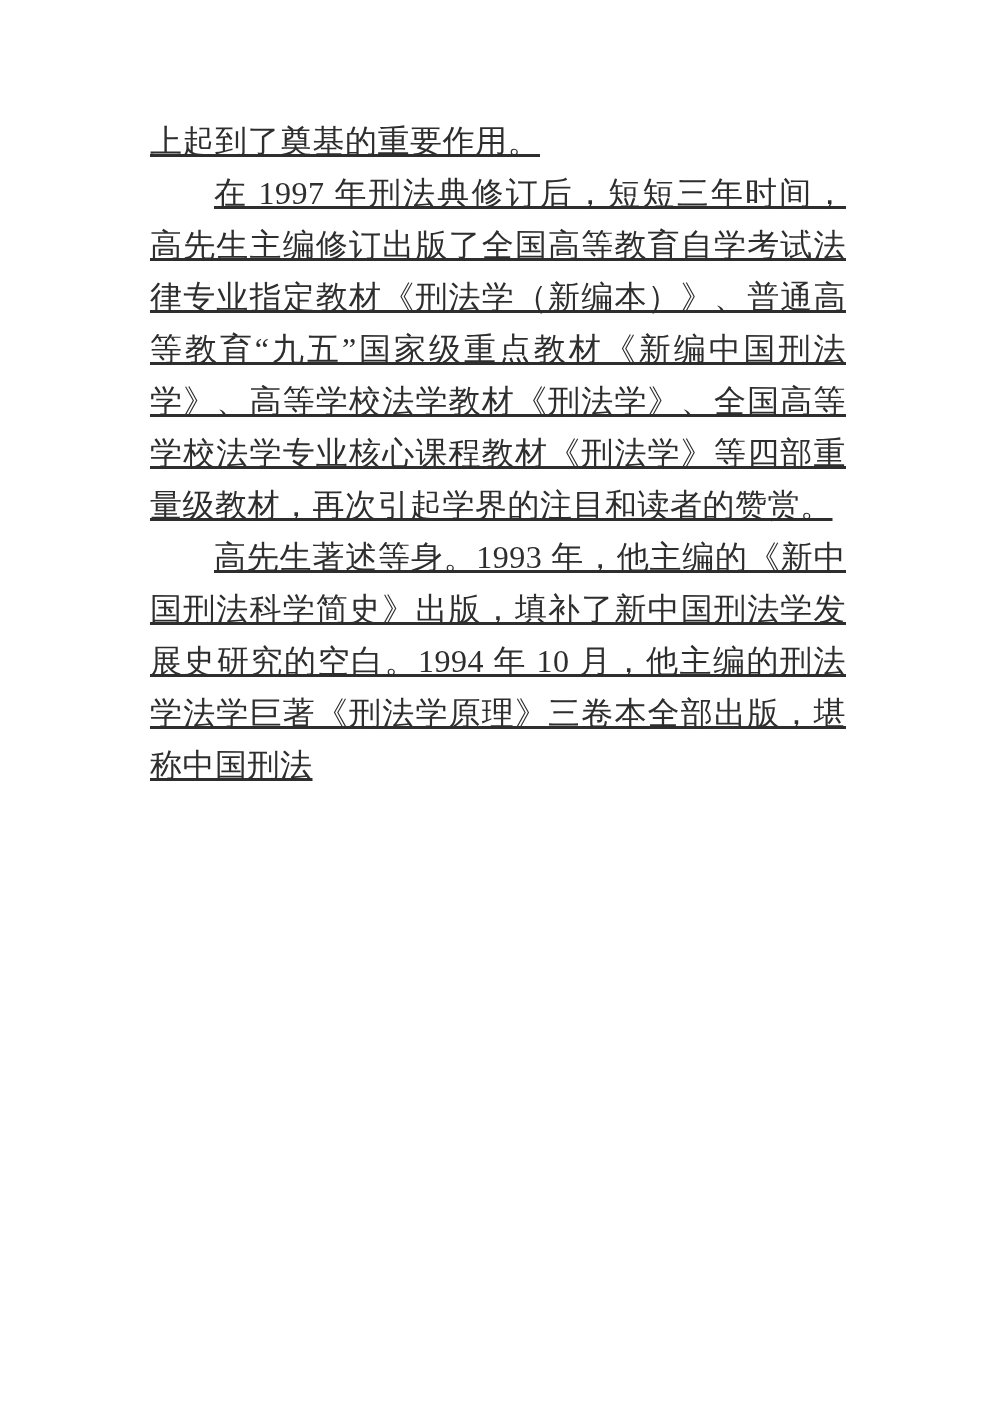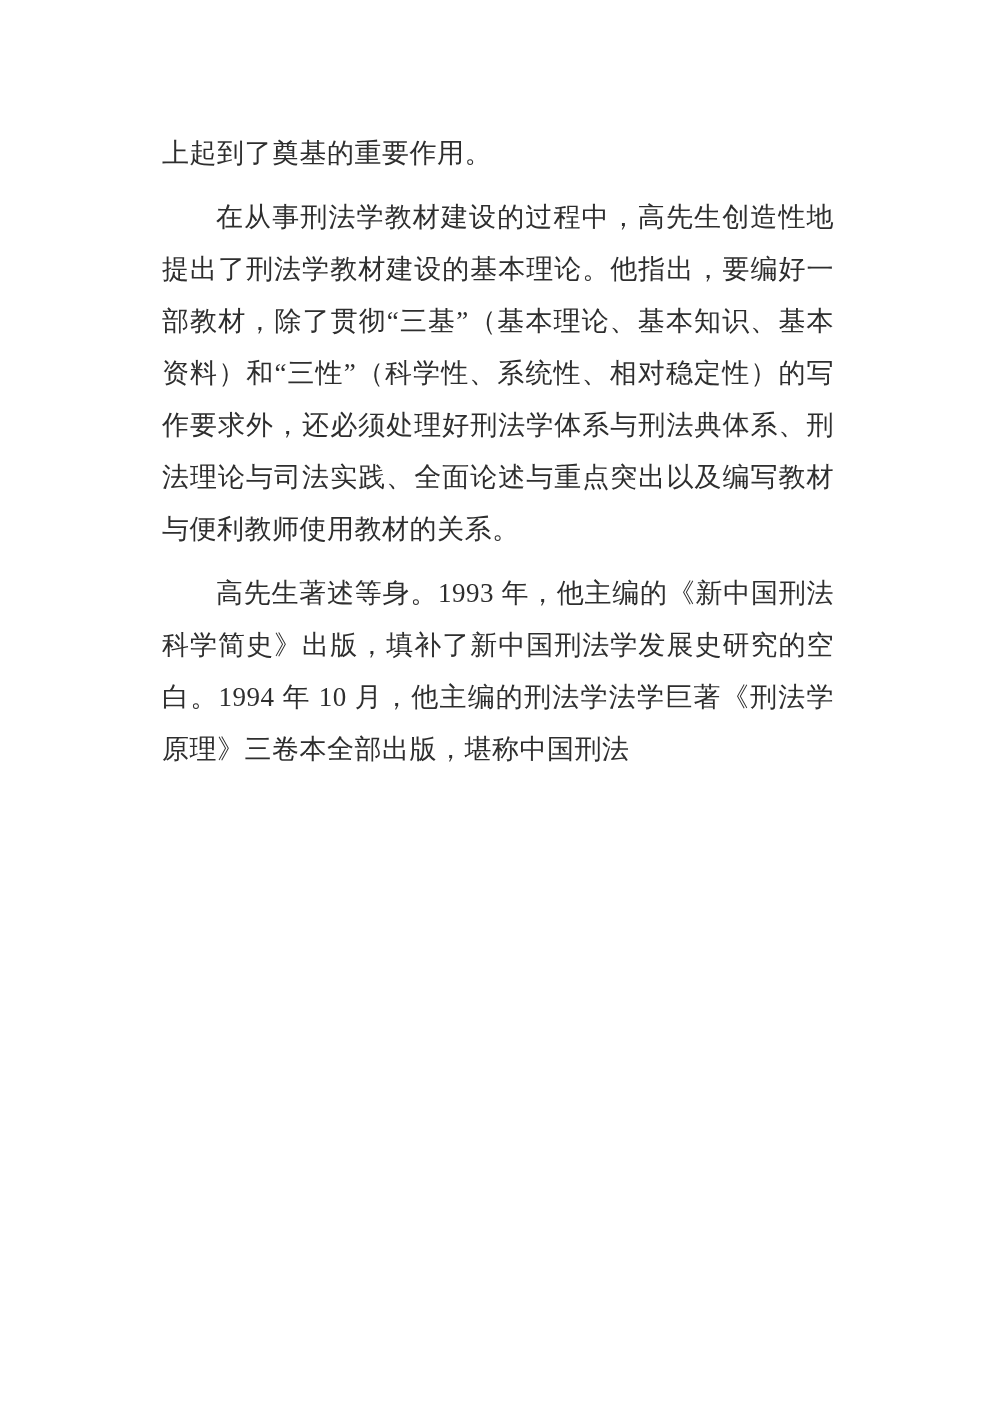--- a/index.html
+++ b/index.html
@@ -16,32 +16,33 @@
     font-family: "Liberation Serif", "DejaVu Serif", serif;
   }
   .text-block {
     position: absolute;
     left: 150px;
     top: 115px;
     width: 696px;
     color: #2e2e2e;
   }
   .para {
-    margin: 12px;
-    font-size: 27px;
+    margin: 0;
+    font-size: 32px;
     line-height: 52px;
     text-align: justify;
     letter-spacing: 0.5px;
+    text-decoration: underline;
   }
   .para.indent {
     text-indent: 2em;
   }
 </style>
 </head>
 <body>
 
 <div class="page">
   <div class="text-block">
     <p class="para">上起到了奠基的重要作用。</p>
-    <p class="para indent">在从事刑法学教材建设的过程中，高先生创造性地提出了刑法学教材建设的基本理论。他指出，要编好一部教材，除了贯彻“三基”（基本理论、基本知识、基本资料）和“三性”（科学性、系统性、相对稳定性）的写作要求外，还必须处理好刑法学体系与刑法典体系、刑法理论与司法实践、全面论述与重点突出以及编写教材与便利教师使用教材的关系。</p>
+    <p class="para indent">在 1997 年刑法典修订后，短短三年时间，高先生主编修订出版了全国高等教育自学考试法律专业指定教材《刑法学（新编本）》、普通高等教育“九五”国家级重点教材《新编中国刑法学》、高等学校法学教材《刑法学》、全国高等学校法学专业核心课程教材《刑法学》等四部重量级教材，再次引起学界的注目和读者的赞赏。</p>
     <p class="para indent">高先生著述等身。1993 年，他主编的《新中国刑法科学简史》出版，填补了新中国刑法学发展史研究的空白。1994 年 10 月，他主编的刑法学法学巨著《刑法学原理》三卷本全部出版，堪称中国刑法</p>
   </div>
 </div>
 
 </body></html>

